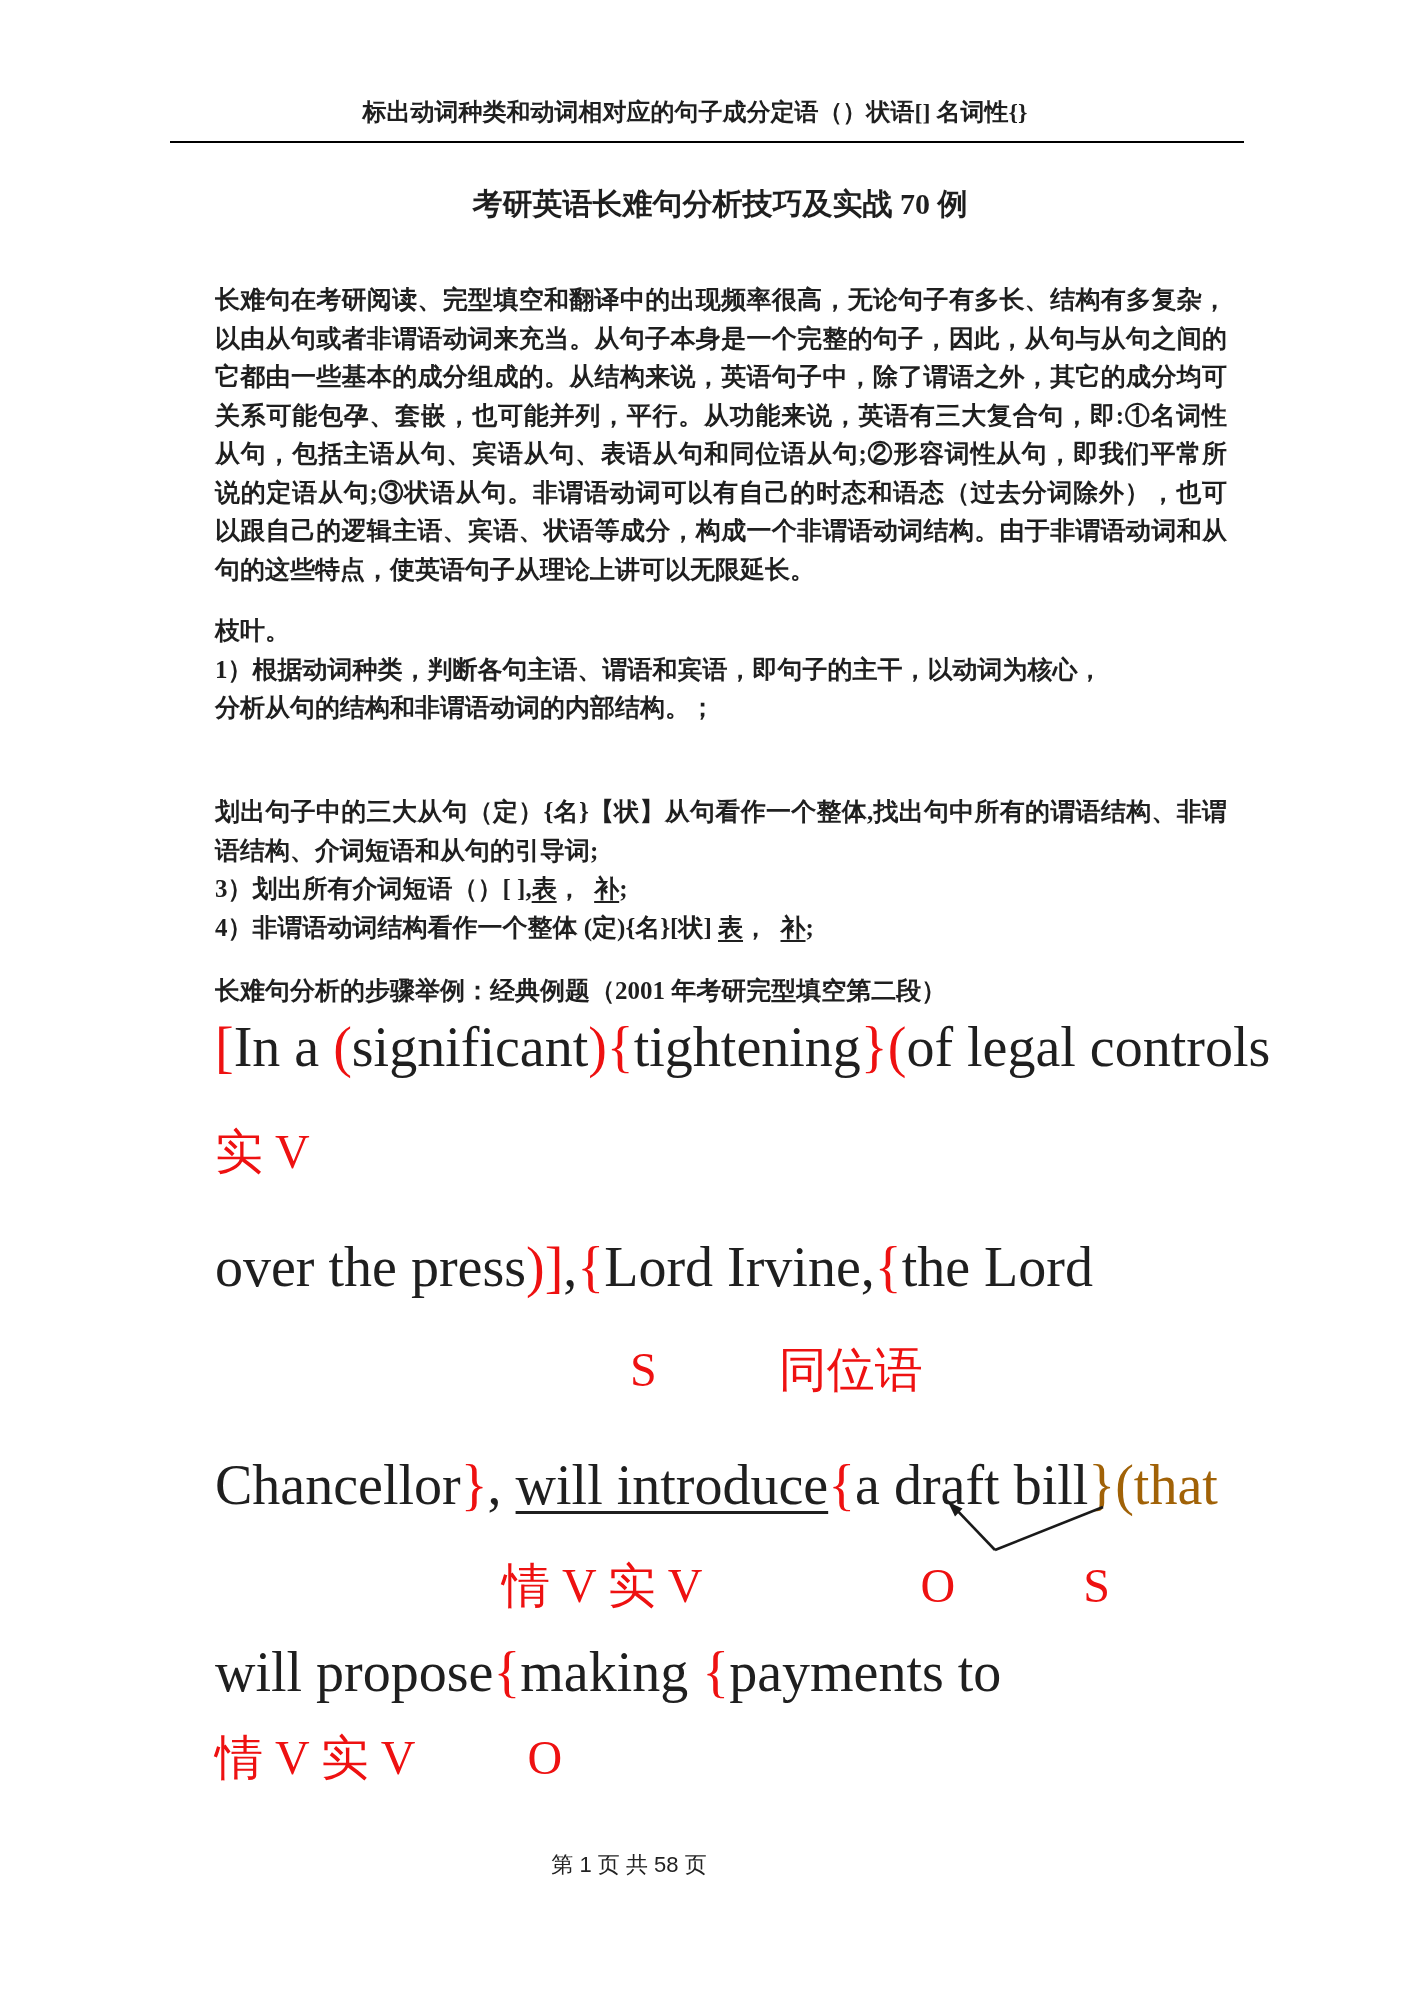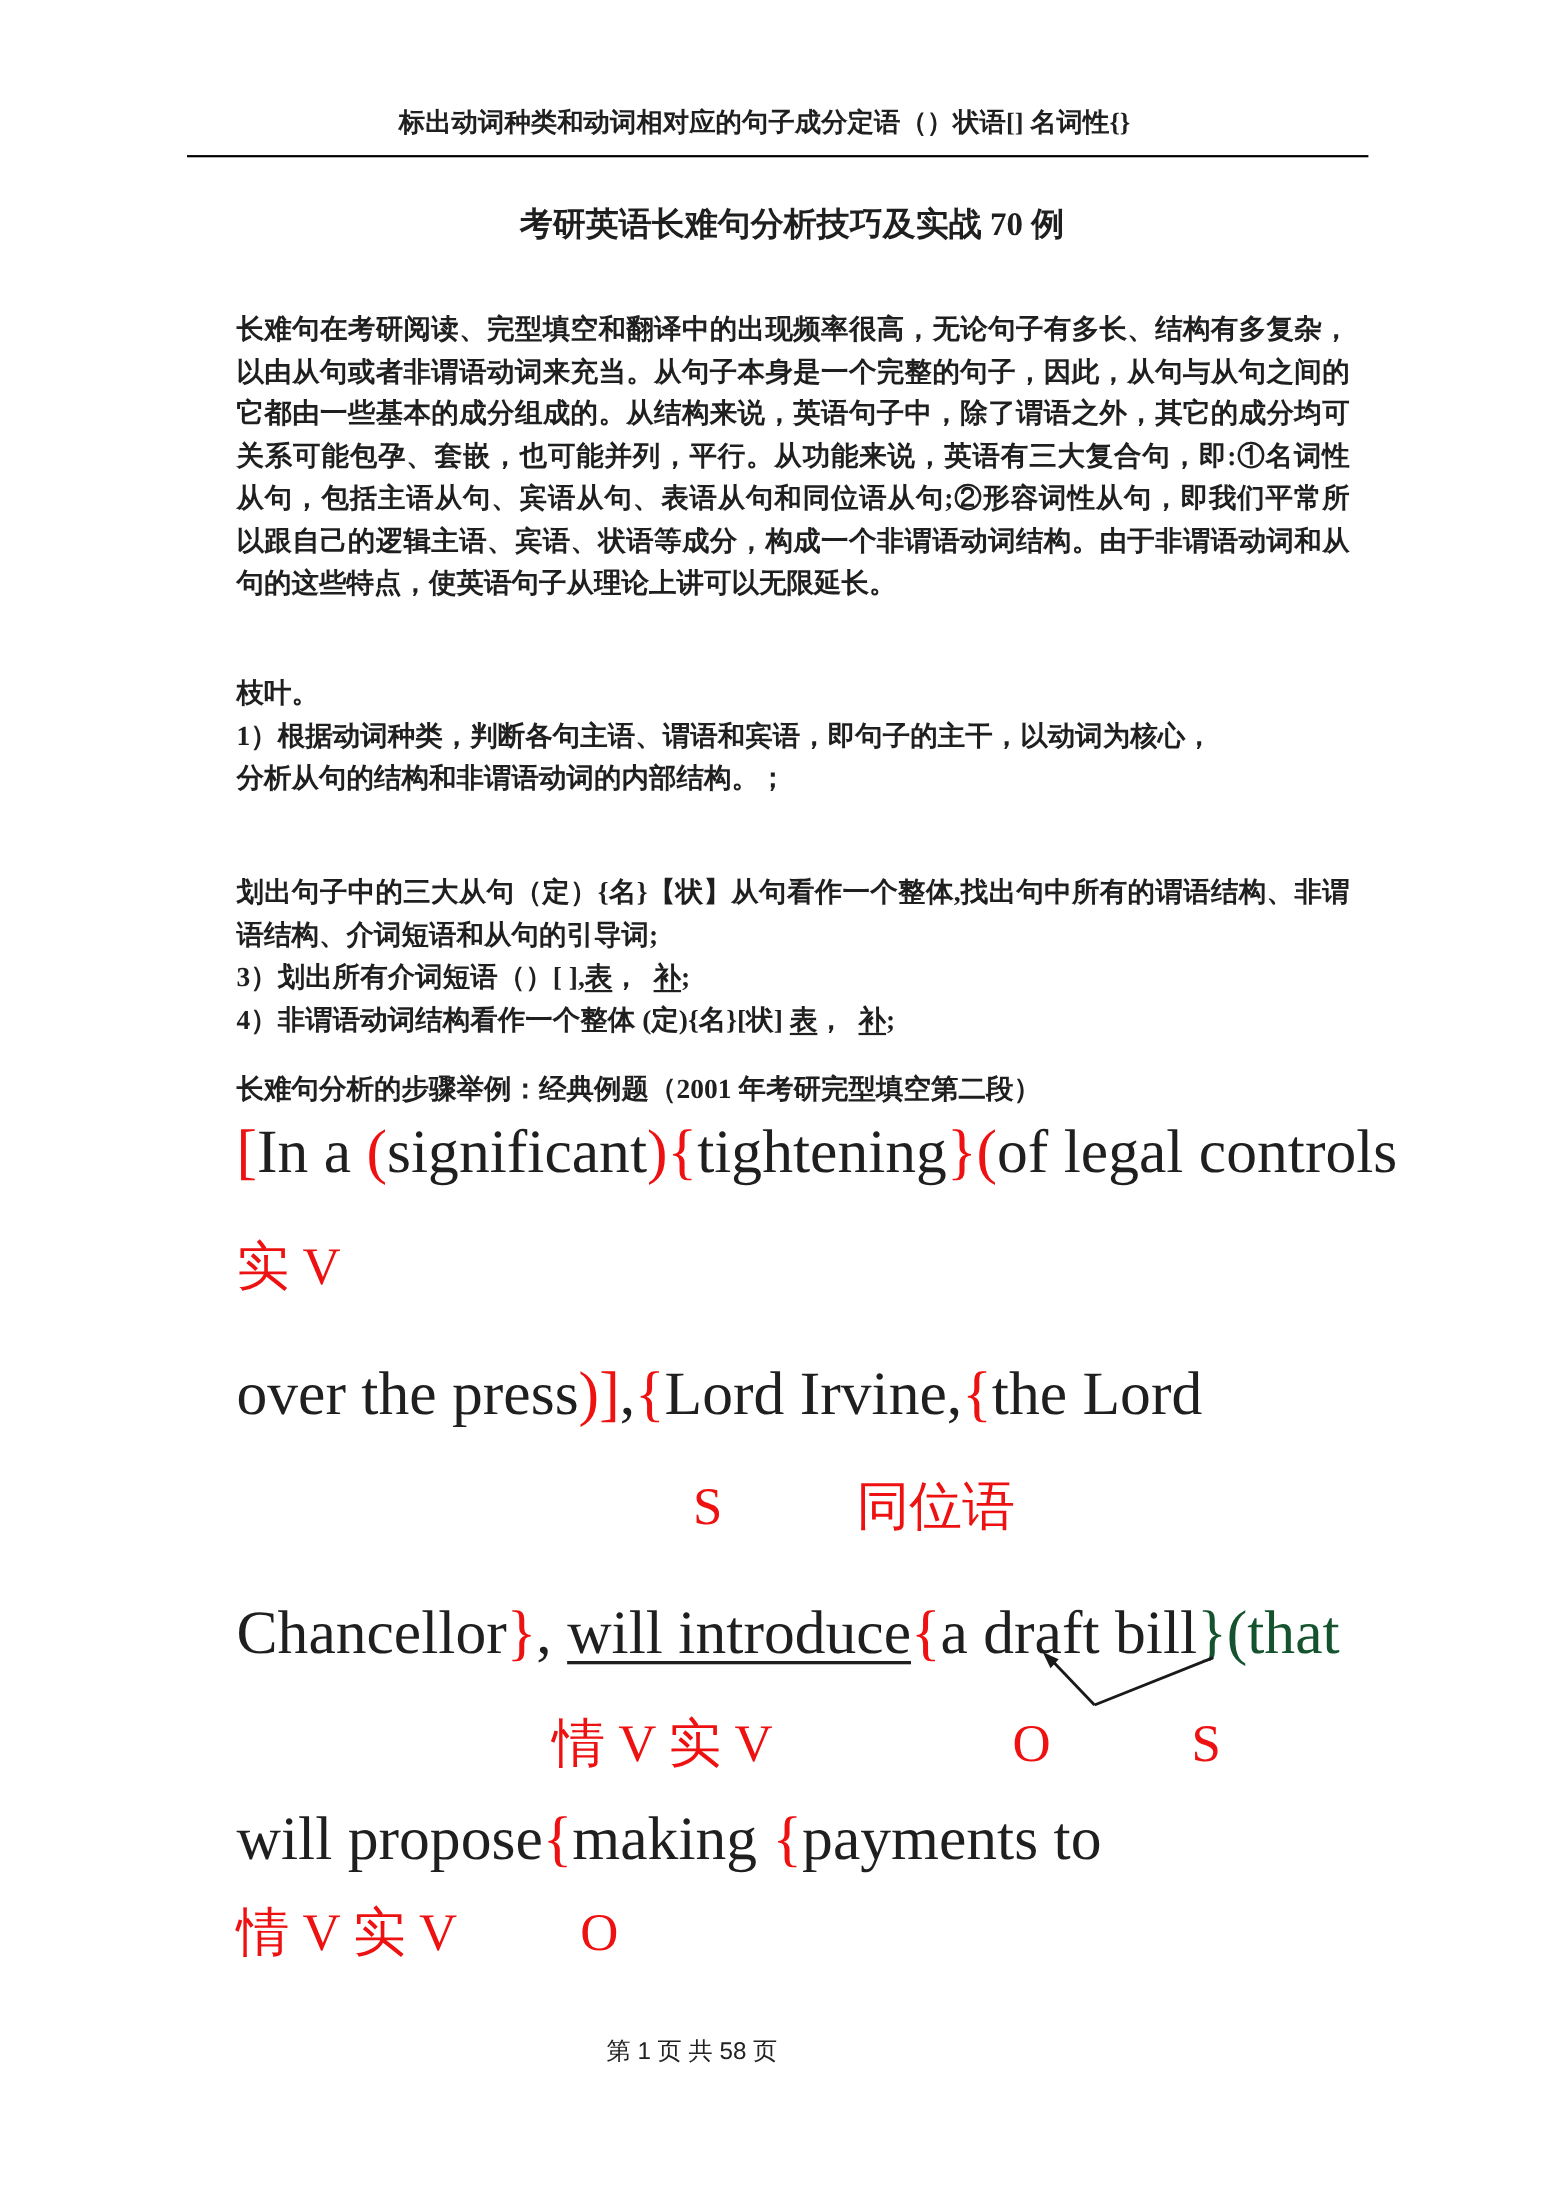--- a/index.html
+++ b/index.html
@@ -47,20 +47,21 @@
   <div class="abs rule"></div>
 
   <div class="abs title">考研英语长难句分析技巧及实战 70 例</div>
 
   <div class="abs para p1">
       <div class="line j"><span>长难句在考研阅读、完型填空和翻译中的出现频率很高，无论句子有多长、结构有多复杂，</span></div>
       <div class="line j"><span>以由从句或者非谓语动词来充当。从句子本身是一个完整的句子，因此，从句与从句之间的</span></div>
       <div class="line j"><span>它都由一些基本的成分组成的。从结构来说，英语句子中，除了谓语之外，其它的成分均可</span></div>
       <div class="line j"><span>关系可能包孕、套嵌，也可能并列，平行。从功能来说，英语有三大复合句，即:①名词性</span></div>
       <div class="line j"><span>从句，包括主语从句、宾语从句、表语从句和同位语从句;②形容词性从句，即我们平常所</span></div>
+      <div class="line j"><span>说的定语从句;③状语从句。非谓语动词可以有自己的时态和语态（过去分词除外），也可</span></div>
       <div class="line j"><span>以跟自己的逻辑主语、宾语、状语等成分，构成一个非谓语动词结构。由于非谓语动词和从</span></div>
       <div class="line"><span>句的这些特点，使英语句子从理论上讲可以无限延长。</span></div>
     </div>
   <div class="abs para p2">
       <div class="line"><span>枝叶。</span></div>
       <div class="line"><span>1）根据动词种类，判断各句主语、谓语和宾语，即句子的主干，以动词为核心，</span></div>
       <div class="line"><span>分析从句的结构和非谓语动词的内部结构。；</span></div>
     </div>
   <div class="abs para p3">
       <div class="line j"><span>划出句子中的三大从句（定）{名}【状】从句看作一个整体,找出句中所有的谓语结构、非谓</span></div>
@@ -70,21 +71,21 @@
     </div>
 
   <div class="abs para caption">
     <span>长难句分析的步骤举例：经典例题（2001 年考研完型填空第二段）</span>
   </div>
 
   <div class="abs big s1"><div class="line"><span style="color: rgb(238, 17, 17);">[</span><span>In a </span><span style="color: rgb(238, 17, 17);">(</span><span>significant</span><span style="color: rgb(238, 17, 17);">){</span><span>tightening</span><span style="color: rgb(238, 17, 17);">}(</span><span>of legal controls</span></div></div>
   <div class="abs big ann a1"><div class="line"><span style="color: rgb(238, 17, 17);">实 V</span></div></div>
   <div class="abs big s2"><div class="line"><span>over the press</span><span style="color: rgb(238, 17, 17);">)]</span><span>,</span><span style="color: rgb(238, 17, 17);">{</span><span>Lord Irvine,</span><span style="color: rgb(238, 17, 17);">{</span><span>the Lord</span></div></div>
   <div class="abs big ann a2"><div class="line"><span style="color: rgb(238, 17, 17); margin-left: 415px;">S</span><span style="color: rgb(238, 17, 17); margin-left: 122px;">同位语</span></div></div>
-  <div class="abs big s3"><div class="line"><span>Chancellor</span><span style="color: rgb(238, 17, 17);">}</span><span>, </span><span class="ul">will introduce</span><span style="color: rgb(238, 17, 17);">{</span><span>a draft bill</span><span style="color: #14532d;">}(that</span></div></div>
+  <div class="abs big s3"><div class="line"><span>Chancellor</span><span style="color: rgb(238, 17, 17);">}</span><span>, </span><span class="ul">will introduce</span><span style="color: rgb(238, 17, 17);">{</span><span>a draft bill</span><span style="color: #a16207;">}(that</span></div></div>
 
   <svg class="abs arrow" viewBox="0 0 190 78" xmlns="http://www.w3.org/2000/svg">
     <line x1="70" y1="60" x2="178" y2="17" stroke="#1a1a1a" stroke-width="2.6"></line>
     <line x1="70" y1="60" x2="27" y2="15" stroke="#1a1a1a" stroke-width="2.6"></line>
     <polygon points="23,12 37.5,18.5 30,26.5" fill="#1a1a1a"></polygon>
   </svg>
 
   <div class="abs big ann a3"><div class="line"><span style="color: rgb(238, 17, 17); margin-left: 287px;">情 V 实 V</span><span style="color: rgb(238, 17, 17); margin-left: 218px;">O</span><span style="color: rgb(238, 17, 17); margin-left: 128px;">S</span></div></div>
   <div class="abs big s4"><div class="line"><span>will propose</span><span style="color: rgb(238, 17, 17);">{</span><span>making </span><span style="color: rgb(238, 17, 17);">{</span><span>payments to</span></div></div>
   <div class="abs big ann a4"><div class="line"><span style="color: rgb(238, 17, 17);">情 V 实 V</span><span style="color: rgb(238, 17, 17); margin-left: 112px;">O</span></div></div>

